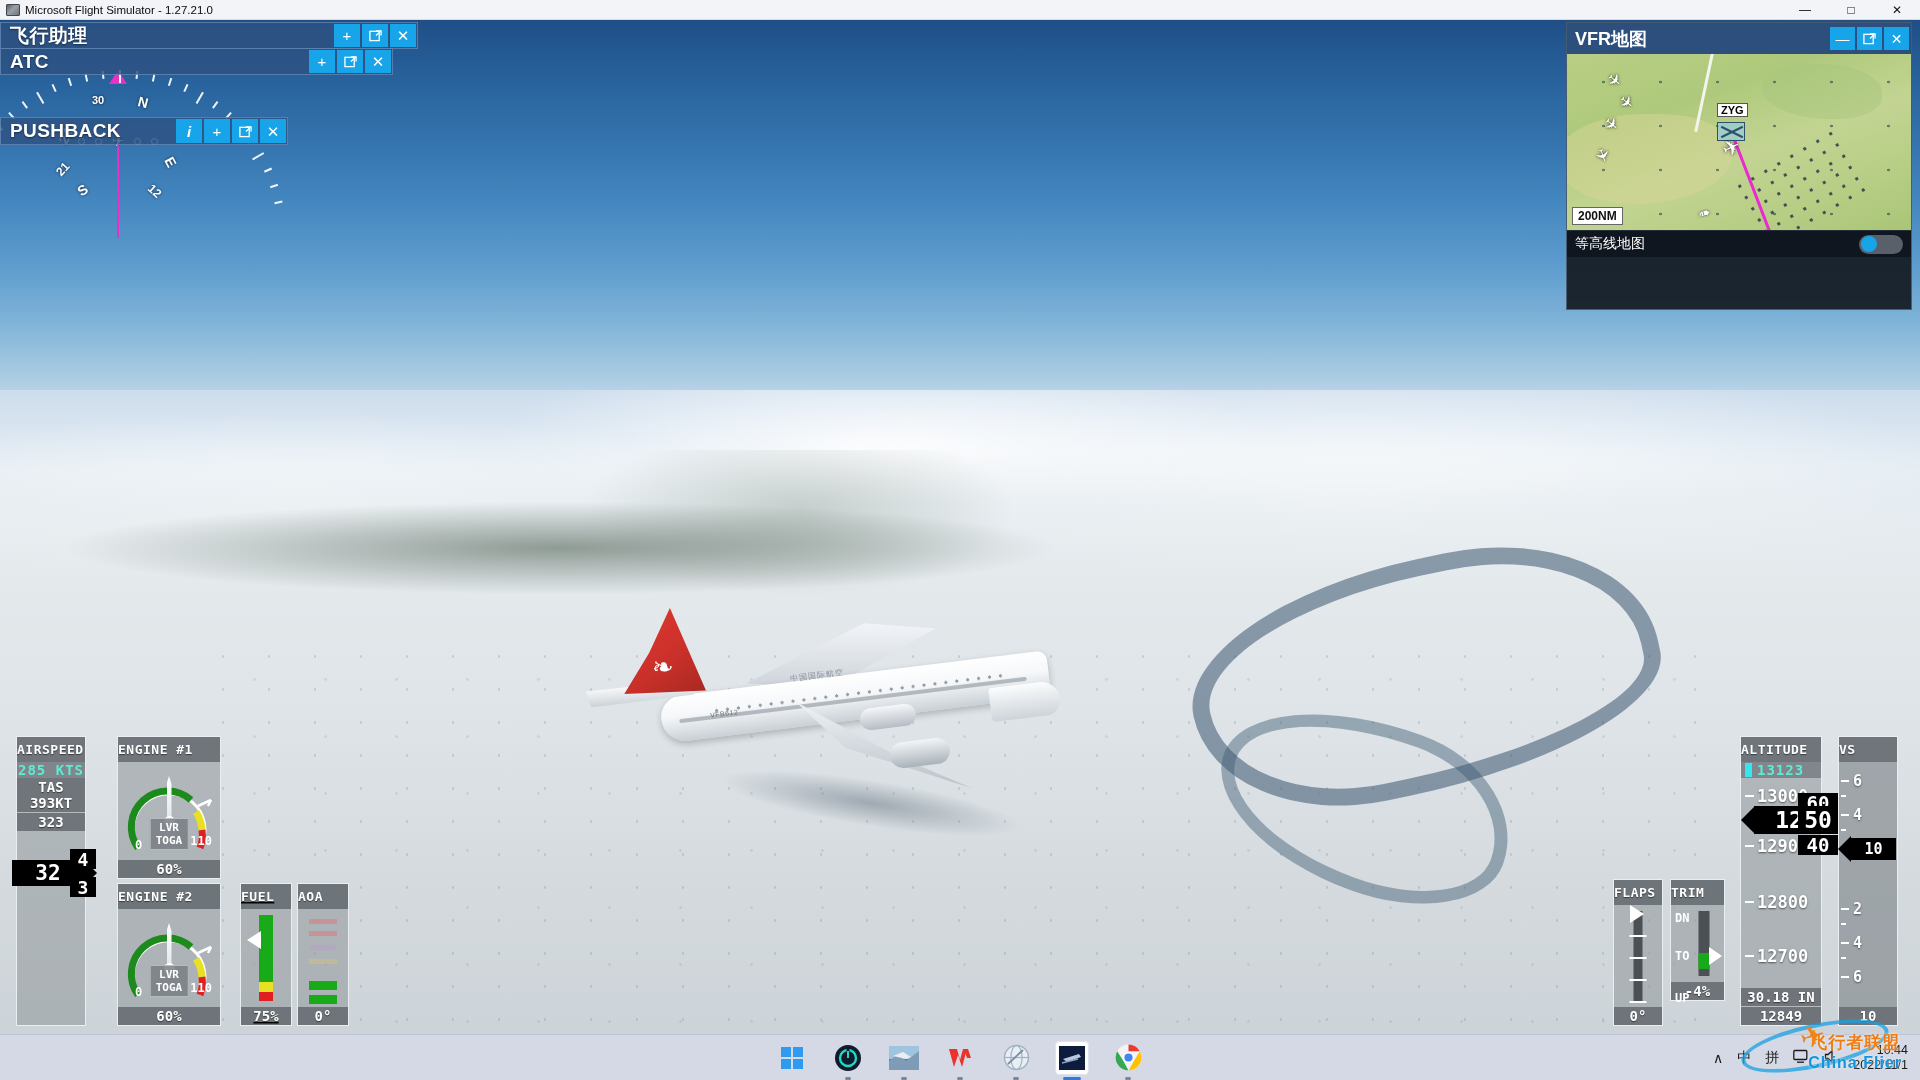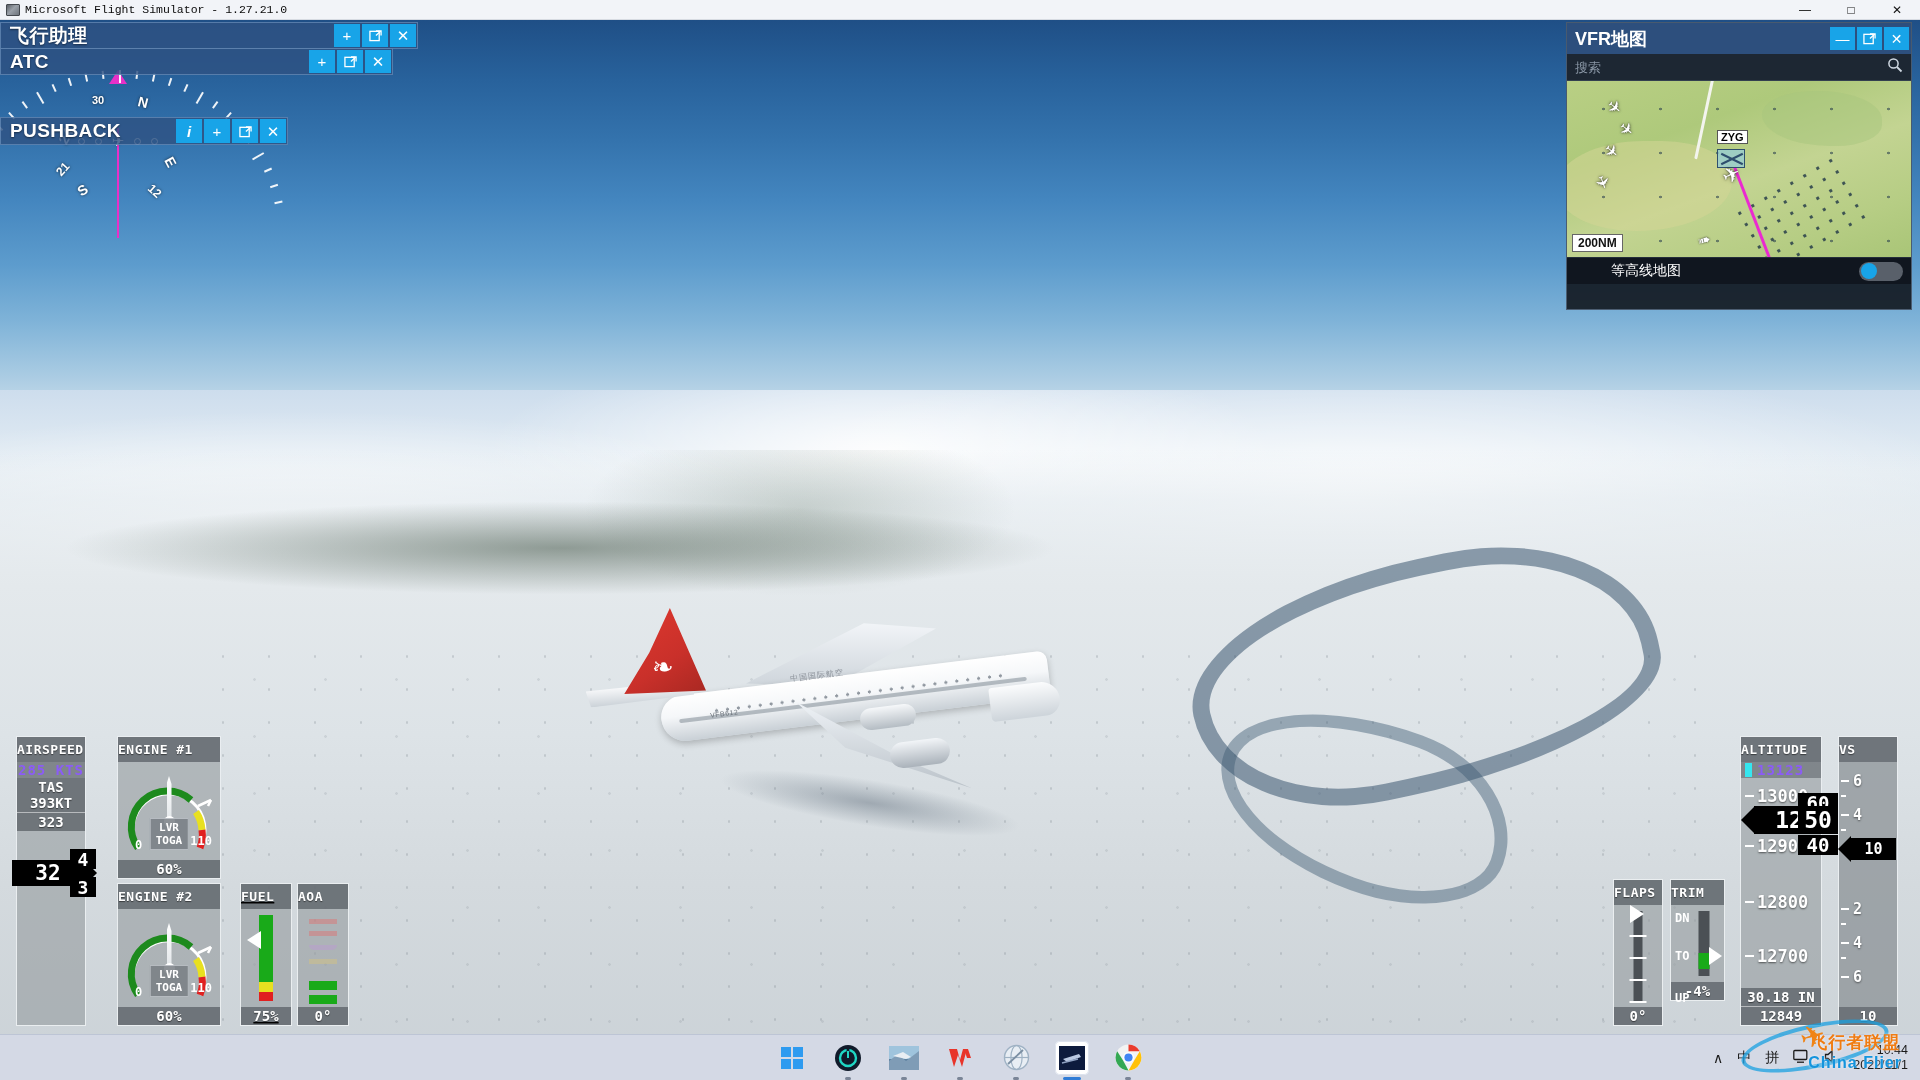--- a/index.html
+++ b/index.html
@@ -16,21 +16,21 @@
     position: absolute; top: 0; left: 0; width: 1920px; height: 20px;
     background: #f2f4f8; display: flex; align-items: center;
     font-size: 11.5px; color: #0a0a0a; z-index: 60;
     border-bottom: 1px solid #d7dbe2;
   }
   .titlebar .app-ico {
     width: 14px; height: 12px; margin: 0 5px 0 6px;
     background: linear-gradient(135deg,#5a5f66 0%,#9aa0a8 45%,#6e747c 100%);
     border: 1px solid #44484e; border-radius: 1px; flex: none;
   }
-  .titlebar .t-title { white-space: nowrap; font-family: Liberation Mono, monospace; }
+  .titlebar .t-title { white-space: nowrap; }
   .titlebar .wc { margin-left: auto; display: flex; height: 20px; }
   .titlebar .wc div {
     width: 46px; height: 20px; display: flex; align-items: center; justify-content: center;
     font-size: 12px; color: #111; line-height: 1;
   }
 
   
   .scene { position: absolute; inset: 20px 0 46px 0; overflow: hidden; }
   .sky {
     position: absolute; top: 0; left: 0; width: 1920px; height: 430px;
@@ -295,21 +295,21 @@
   }
   .vfr-map .cursor {
     position: absolute; left: 131px; top: 150px; color: #fff; font-size: 15px;
     text-shadow: 0 0 2px #000; transform: rotate(-15deg);
     font-family: "DejaVu Sans", sans-serif;
   }
   .vfr-row {
     height: 27px; display: flex; align-items: center; padding: 0 8px;
     background: rgba(16,22,30,0.93); border-top: 1px solid rgba(110,130,155,.22);
   }
-  .vfr-row .rlabel { font-size: 14px; margin-left: 36px; }
+  .vfr-row .rlabel { font-size: 14px; }
   .toggle {
     margin-left: auto; width: 44px; height: 19px; border-radius: 10px;
     position: relative; cursor: pointer;
   }
   .toggle.off { background: #59606a; }
   .toggle.on  { background: #18a4e8; }
   .toggle .knob {
     position: absolute; top: 1.5px; width: 16px; height: 16px; border-radius: 50%;
   }
   .toggle.off .knob { left: 2px; background: #18a4e8; }
@@ -328,21 +328,21 @@
     font-size: 13px; font-weight: bold; letter-spacing: .5px; padding: 5px 0;
     text-shadow: 0 1px 1px rgba(0,0,0,.5);
   }
   .gfoot {
     background: rgba(96,102,108,0.82); text-align: center;
     font-size: 14px; font-weight: bold; padding: 1px 0;
     text-shadow: 0 1px 1px rgba(0,0,0,.5);
   }
   .sub-cyan {
     background: rgba(96,102,108,0.6); text-align: center;
-    color: #8b5cf6; font-size: 14px; font-weight: bold; padding: 0;
+    color: #5eead4; font-size: 14px; font-weight: bold; padding: 0;
     letter-spacing: 1px;
   }
 
   
   .tape { position: relative; overflow: hidden; }
   .tape .tick-lbl {
     position: absolute; left: 6px; color: #fff; font-size: 17px; font-weight: bold;
     text-shadow: 0 1px 2px rgba(0,0,0,.55);
   }
   .tape .tick-dash {
@@ -618,29 +618,20 @@
           <svg width="13" height="13" viewBox="0 0 14 14">
               <rect x="1" y="2.5" width="10" height="10" fill="none" stroke="#fff" stroke-width="1.4"></rect>
               <path d="M7.5 2 L13 2 L13 7" fill="none" stroke="#fff" stroke-width="1.4"></path>
               <path d="M7.5 7 L12.6 2.3" stroke="#fff" stroke-width="1.4"></path>
             </svg>
         </span>
         <span class="vbtn">✕</span>
       </span>
     </div>
 
-    <div class="vfr-search">
-      <input type="text" placeholder="搜索" style="">
-      <span>
-        <svg width="16" height="16" viewBox="0 0 16 16">
-            <circle cx="6.5" cy="6.5" r="4.6" fill="none" stroke="#cfd8e2" stroke-width="1.5"></circle>
-            <path d="M10 10 L14.5 14.5" stroke="#cfd8e2" stroke-width="1.8"></path>
-          </svg>
-      </span>
-    </div>
 
     <div class="vfr-map">
       <div class="terr1"></div>
       <div class="terr2"></div>
       <div class="dots"></div>
       <div class="dots2"></div>
       <div class="road"></div>
       <div class="gpsline"></div>
       <div class="ac" style="left:40px; top:18px; transform:rotate(40deg);">✈</div>
       <div class="ac" style="left:52px; top:40px; transform:rotate(40deg);">✈</div>

